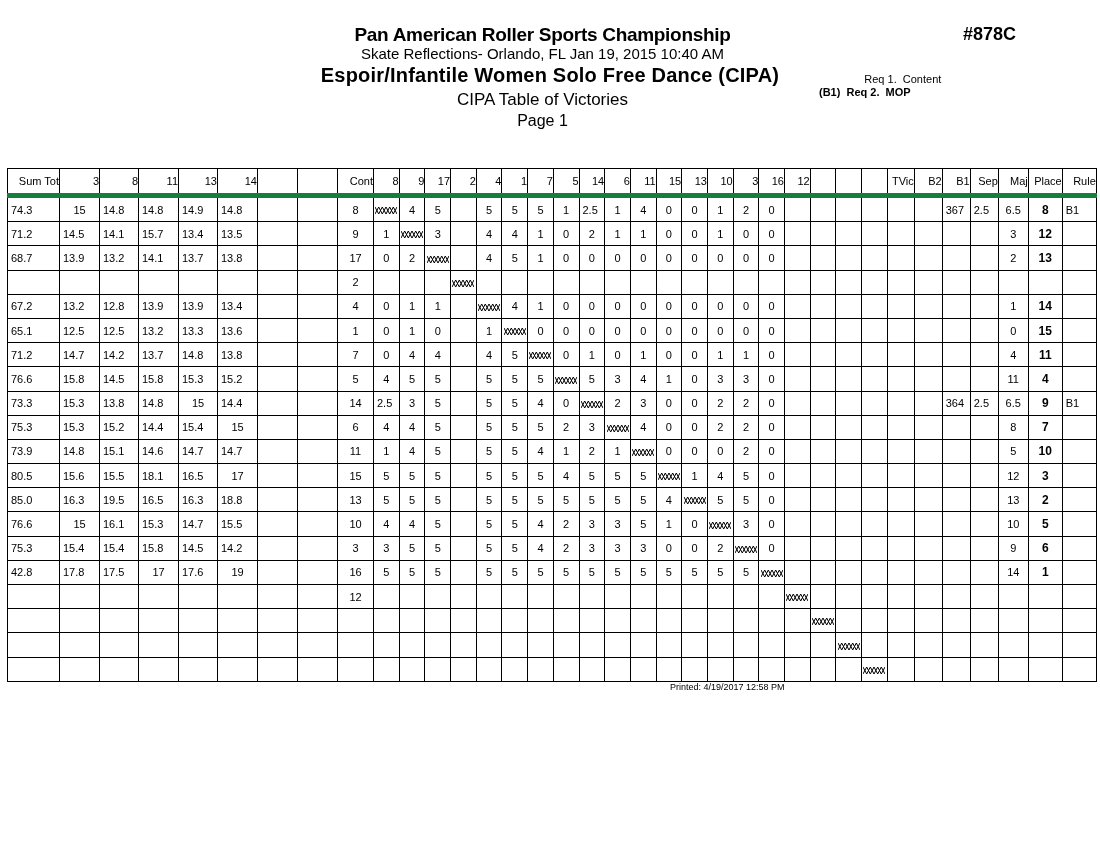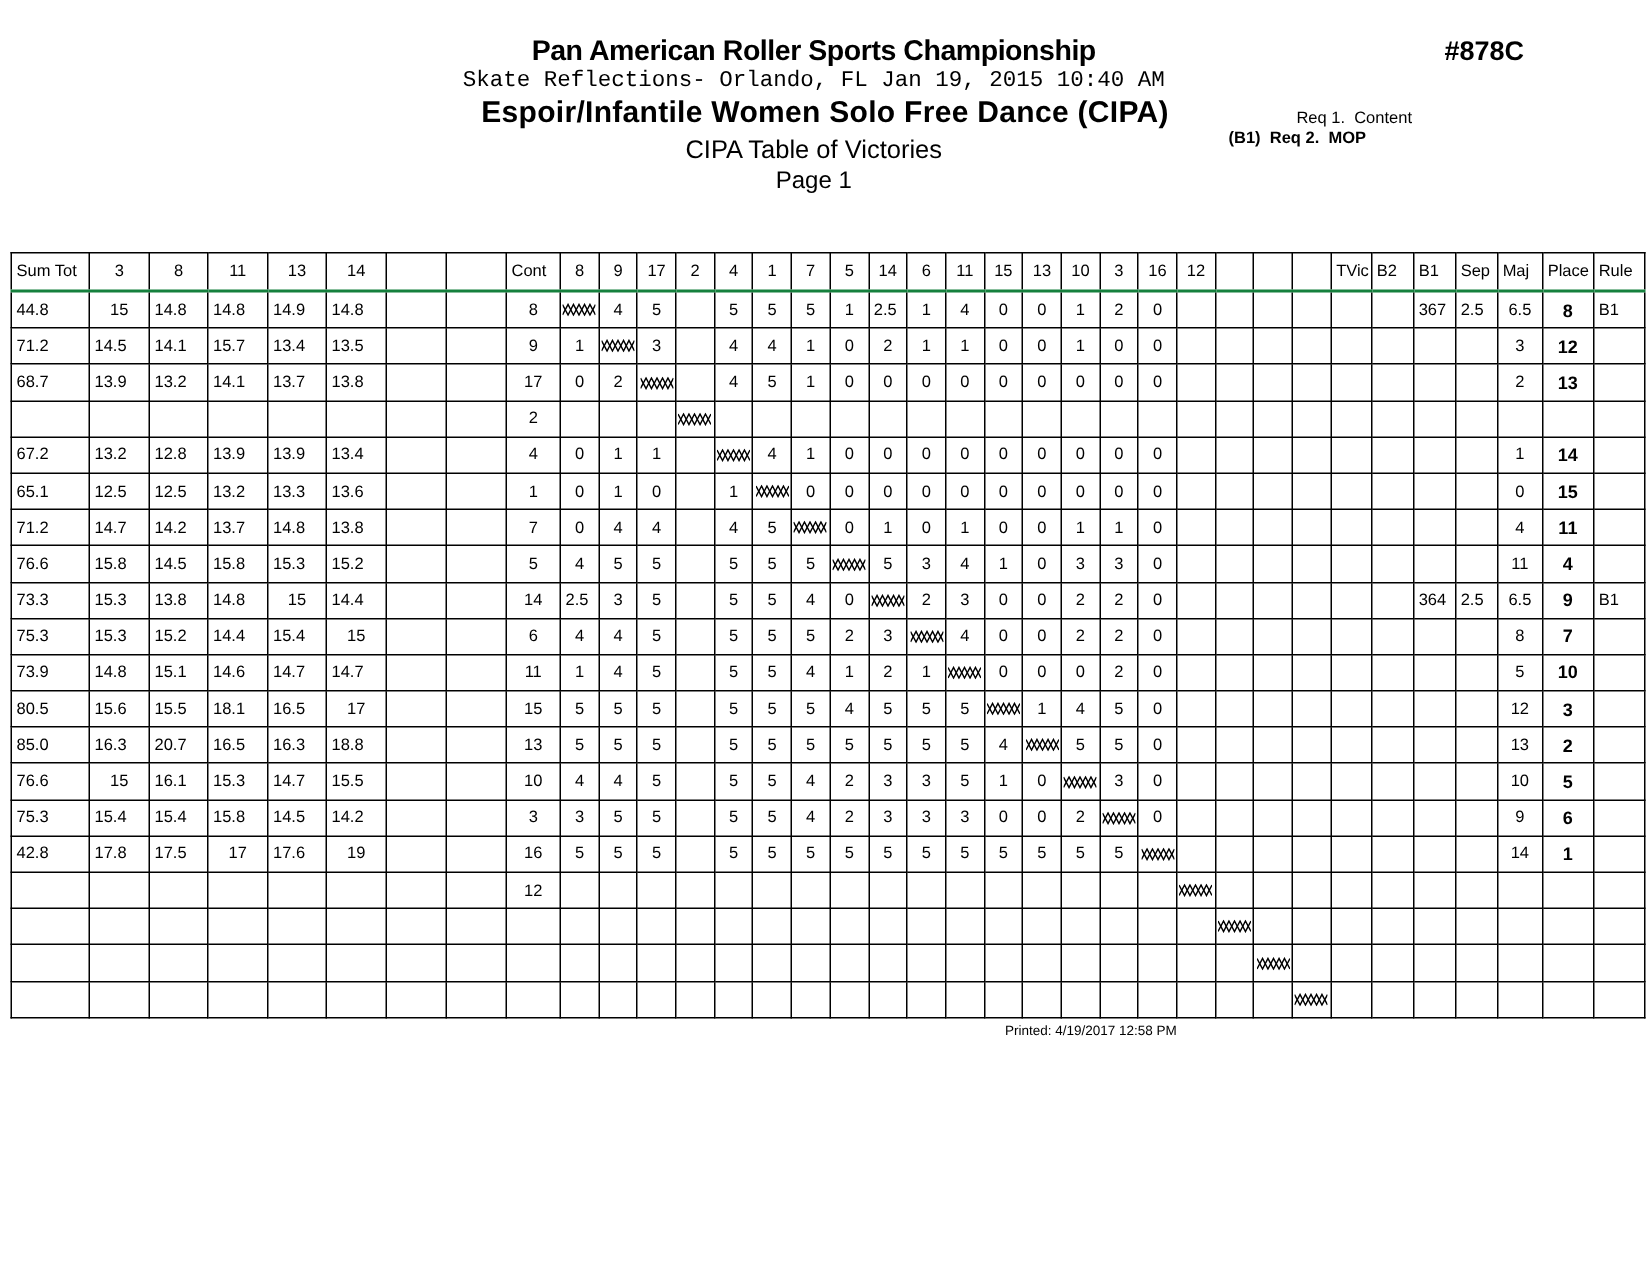--- a/index.html
+++ b/index.html
@@ -1,31 +1,31 @@
 <!DOCTYPE html>
 <html><head>
 <meta charset="utf-8">
 <style>
   html, body { margin:0; padding:0; background:#ffffff; }
   body { width:1100px; height:850px; position:relative; overflow:hidden; font-family:"Liberation Sans", sans-serif; color:#000; }
   .title { position:absolute; left:300px; width:485px; text-align:center; white-space:nowrap; }
   #t1 { top:24px; font-size:19px; font-weight:bold; letter-spacing:-0.3px; }
-  #t2 { top:45px; font-size:15px;font-family:Liberation Mono, monospace; }
+  #t2 { top:45px; font-size:15px; }
   #t3 { top:64px; font-size:20px; font-weight:bold; letter-spacing:0.2px; left:290px; width:520px; }
   #t4 { top:90px; font-size:17px; }
   #t5 { top:112px; font-size:16px; }
   #eventno { position:absolute; left:963px; top:24px; font-size:18px; font-weight:bold; }
   .req { position:absolute; font-size:11px; white-space:pre; }
   #req1 { left:849px; top:73px; }
   #req2 { left:819px; top:86px;font-weight:bold; }
   #printed { position:absolute; left:634px; top:682px; font-size:9px;margin-left:36px; }
 
   table.cipa { position:absolute; left:7px; top:168px; border-collapse:collapse; table-layout:fixed; }
   table.cipa td { border:1px solid #000; height:23.2px; padding:0 0 0 3px; font-size:11px; white-space:nowrap; overflow:hidden; vertical-align:middle; }
-  table.cipa tr.hdr td { height:24px; border-bottom:2px solid #15803d; }
+  table.cipa tr.hdr td { height:24px; border-bottom:5px solid #15803d;text-align:right; }
   table.cipa td.c { text-align:center; padding:0; }
   table.cipa td.place { font-weight:bold; text-align:center; padding:0; font-size:12px; }
   .xxx { display:inline-block; width:22px; height:9px; vertical-align:middle; }
 </style>
 </head>
 <body>
 
 <div id="t1" class="title">Pan American Roller Sports Championship</div>
 <div id="t2" class="title">Skate Reflections- Orlando, FL  Jan 19, 2015  10:40 AM</div>
 <div id="t3" class="title">Espoir/Infantile Women Solo Free Dance (CIPA)</div>
@@ -109,21 +109,21 @@
         <td>B2</td>
         <td>B1</td>
         <td>Sep</td>
         <td>Maj</td>
         <td>Place</td>
         <td>Rule</td>
       </tr>
     </thead>
   <tbody id="tbody">
       <tr>
-        <td>44.8</td>
+        <td>74.3</td>
         <td class="c">15</td>
         <td>14.8</td>
         <td>14.8</td>
         <td>14.9</td>
         <td>14.8</td>
         <td></td>
         <td></td>
         <td class="c">8</td>
         <td class="c" style="padding:0"><svg class="xxx" viewBox="0 0 22 9">
             <polyline points="0,1 3.7,8 7.3,1 11,8 14.7,1 18.3,8 22,1" fill="none" stroke="#000" stroke-width="1"></polyline>
@@ -603,21 +603,21 @@
         <td></td>
         <td></td>
         <td></td>
         <td class="c">12</td>
         <td class="place">3</td>
         <td></td>
       </tr>
       <tr>
         <td>85.0</td>
         <td>16.3</td>
-        <td>20.7</td>
+        <td>19.5</td>
         <td>16.5</td>
         <td>16.3</td>
         <td>18.8</td>
         <td></td>
         <td></td>
         <td class="c">13</td>
         <td class="c">5</td>
         <td class="c">5</td>
         <td class="c">5</td>
         <td class="c"></td>

